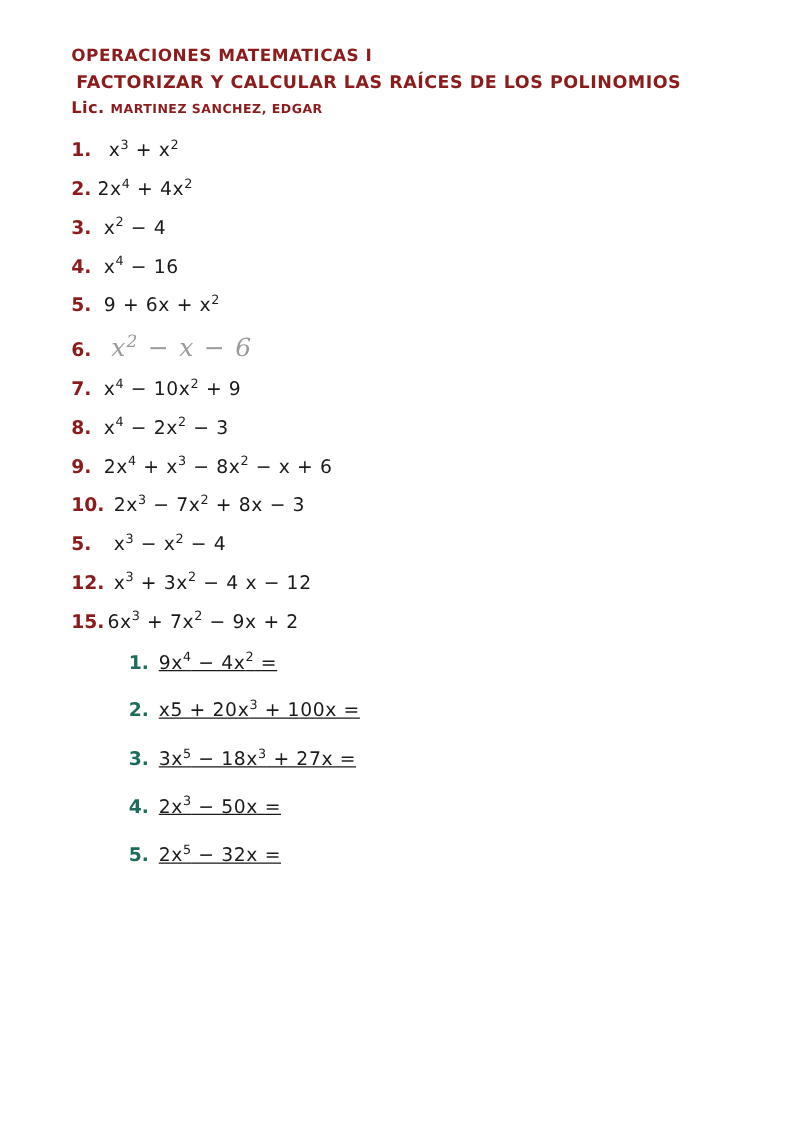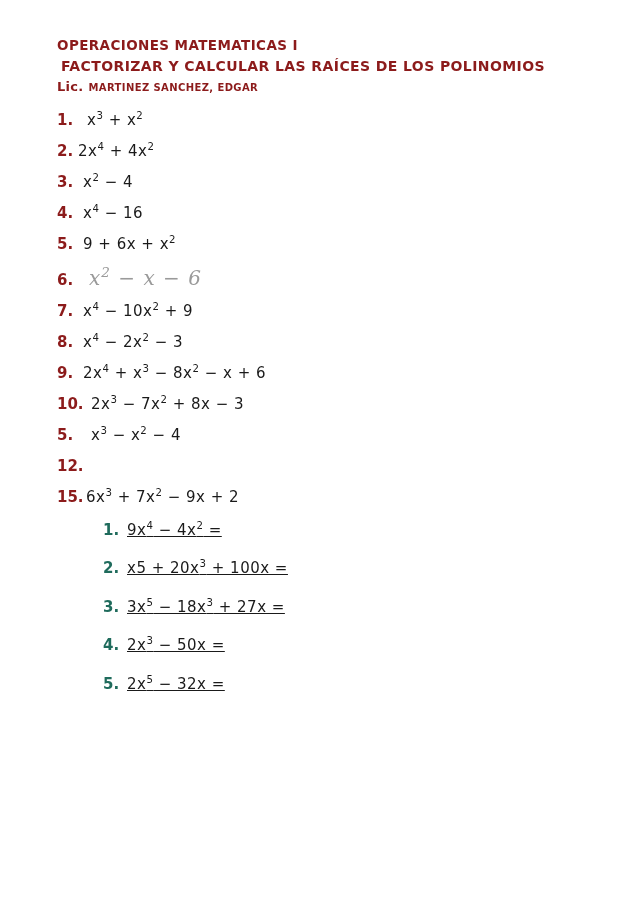--- a/index.html
+++ b/index.html
@@ -193,20 +193,21 @@
       <span class="expr">2x<sup>3</sup> − 7x<sup>2</sup> + 8x − 3</span>
     </div>
 
     <div class="item">
       <span class="num wide">5.</span>
       <span class="expr">x<sup>3</sup> − x<sup>2</sup> − 4</span>
     </div>
 
     <div class="item">
       <span class="num wide">12.</span>
+      <span class="expr">x<sup>3</sup> + 3x<sup>2</sup> − 4 x − 12</span>
     </div>
 
     <div class="item">
       <span class="num wide">15.</span>
       <span class="expr tight">6x<sup>3</sup> + 7x<sup>2</sup> − 9x + 2</span>
     </div>
 
 
     <div class="sub-list">
 

